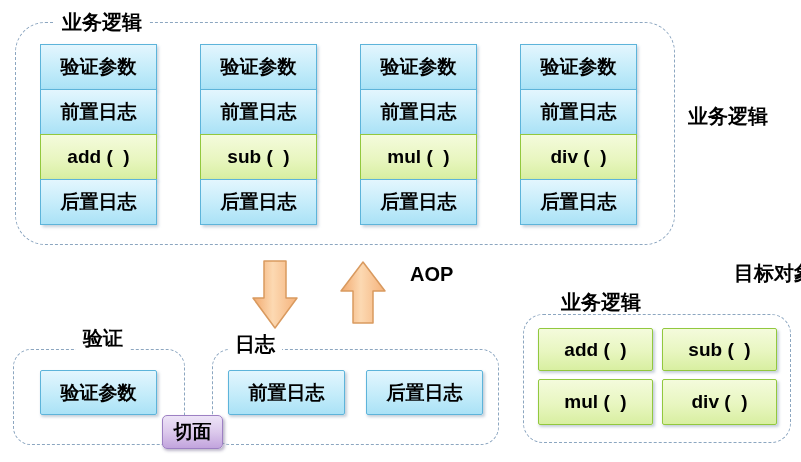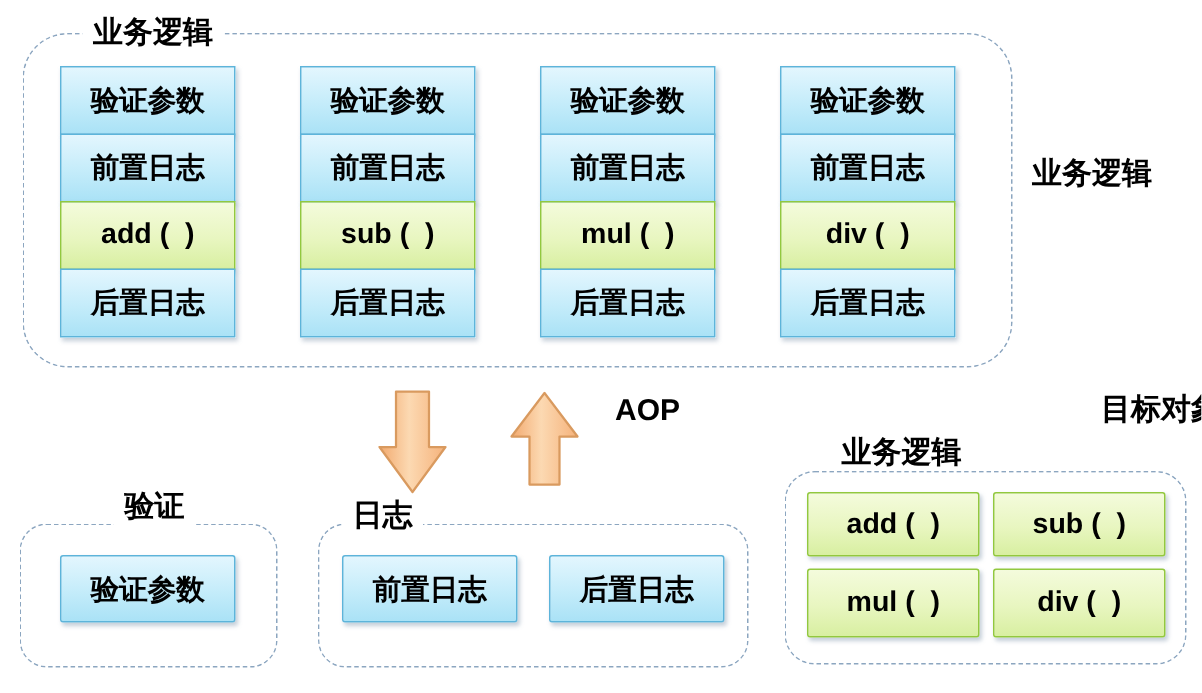--- a/index.html
+++ b/index.html
@@ -149,20 +149,21 @@
   <svg class="arrow-svg" style="left:339px; top:261px;" width="48" height="64" viewBox="0 0 48 64">
     <polygon points="24,1 46,30 34,30 34,62 14,62 14,30 2,30" fill="url(#agrad)" stroke="#d99a5f" stroke-width="1.5" stroke-linejoin="round"></polygon>
   </svg>
 
   <div class="free-label" style="left:410px; top:262px;">AOP</div>
 
   <div class="dashed-box valid-border"></div>
   <div class="legend" style="left:36px; top:326px;margin-left:40px;">验证</div>
   <div class="solid-box blue-box" style="left:40px; top:370px; width:117px; height:45px;">验证参数</div>
 
+  <div class="solid-box purple-box" style="left:162px; top:415px; width:61px; height:34px;">切面</div>
 
   <div class="dashed-box log-border"></div>
   <div class="legend" style="left:228px; top:332px;">日志</div>
   <div class="solid-box blue-box" style="left:228px; top:370px; width:117px; height:45px;">前置日志</div>
   <div class="solid-box blue-box" style="left:366px; top:370px; width:117px; height:45px;">后置日志</div>
 
   <div class="free-label" style="left:690px; top:261px;margin-left:44px;">目标对象</div>
   <div class="dashed-box target-border"></div>
   <div class="legend" style="left:554px; top:290px;">业务逻辑</div>
   <div class="solid-box green-box" style="left:538px; top:328px; width:115px; height:43px;">add (  )</div>

